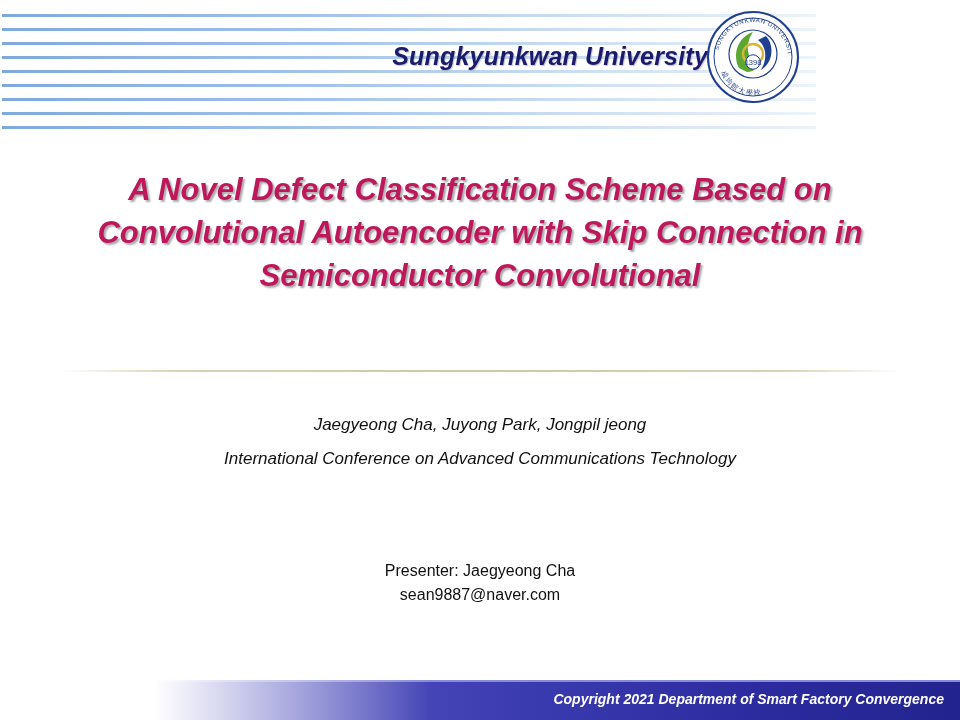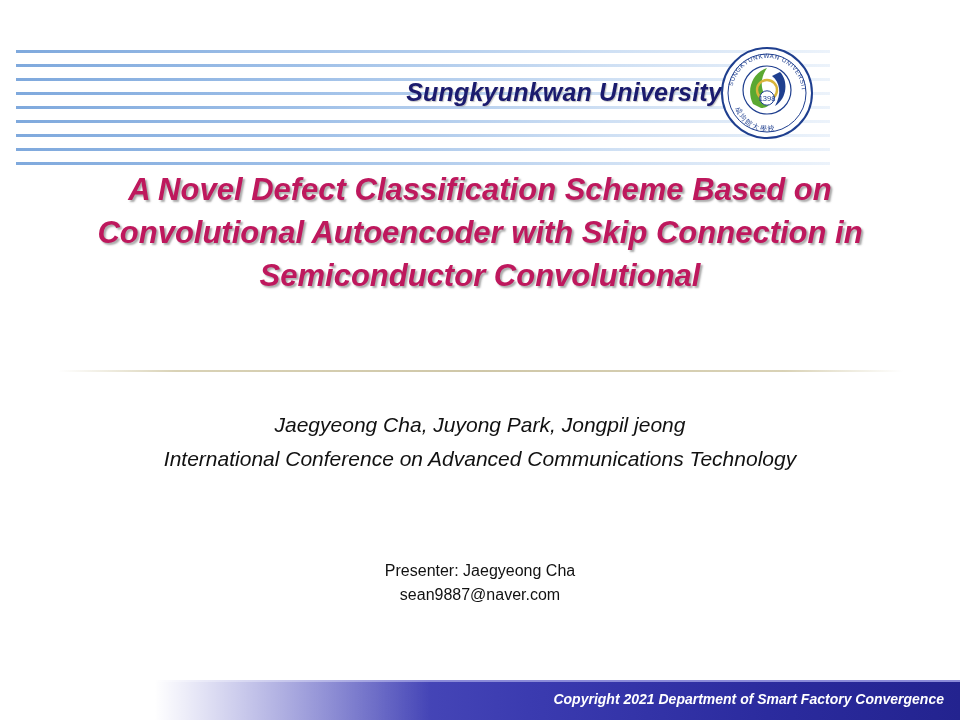--- a/index.html
+++ b/index.html
@@ -17,26 +17,25 @@
     position: relative;
     width: 960px;
     height: 720px;
     background: #ffffff;
     overflow: hidden;
   }
 
   
   .header {
     position: absolute;
-    left: 16px;
+    left: 2px;
     top: 0;
     width: 814px;
     height: 136px;
     overflow: hidden;
-    margin-top: 36px;
   }
   .header-stripes {
     position: absolute;
     left: 0;
     top: 0;
     width: 960px;
     height: 136px;
   }
   .stripe {
     position: absolute;
@@ -96,21 +95,21 @@
 
   
   .authors-block {
     position: absolute;
     left: 30px;
     top: 408px;
     width: 900px;
     text-align: center;
   }
   .authors-line {
-    font-size: 21px;
+    font-size: 17px;
     line-height: 34px;
     font-style: italic;
     color: #111111;
   }
 
   
   .presenter-block {
     position: absolute;
     left: 30px;
     top: 543px;

